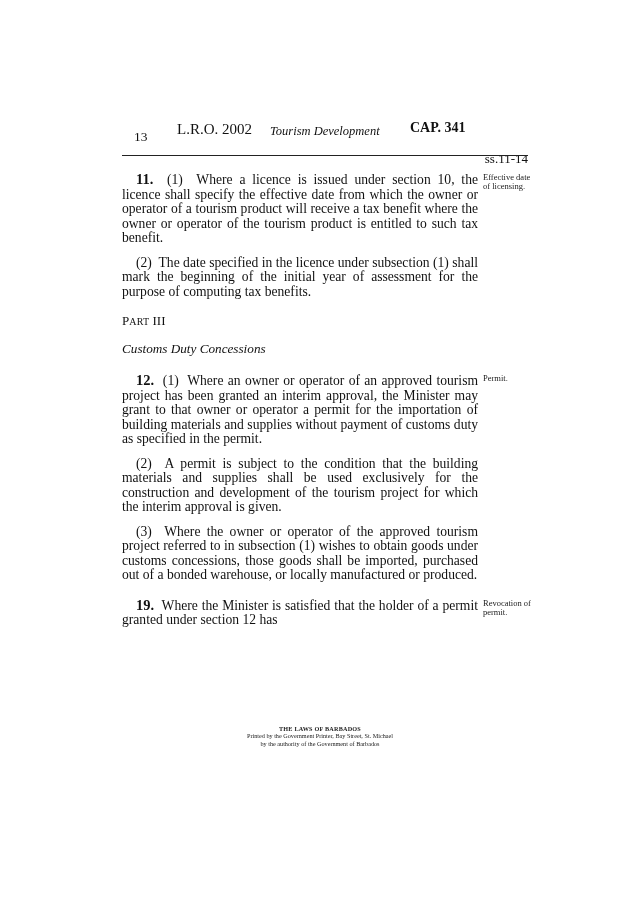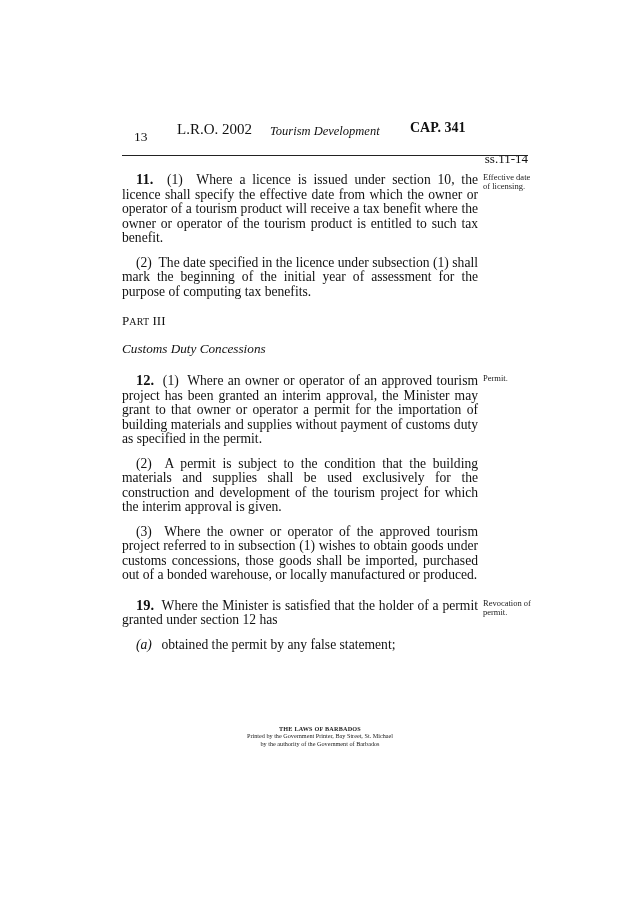--- a/index.html
+++ b/index.html
@@ -155,24 +155,20 @@
       <span>(3)</span>&nbsp;
       <span>Where the owner or operator of the approved tourism project referred to in subsection (1) wishes to obtain goods under customs concessions, those goods shall be imported, purchased out of a bonded warehouse, or locally manufactured or produced.</span>
     </p>
 
 
     <p class="para">
       <span class="secnum">19.</span>&nbsp;
       <span>Where the Minister is satisfied that the holder of a permit granted under section 12 has</span>
       <span class="marg">Revocation of permit.</span>
     </p>
-    <p class="item">
-      <span class="lbl">(a)</span>
-      <span>obtained the permit by any false statement;</span>
-    </p>
   </div>
 
   <div class="footer">
     <div class="ft1">THE LAWS OF BARBADOS</div>
     <div>Printed by the Government Printer, Bay Street, St. Michael</div>
     <div>by the authority of the Government of Barbados</div>
   </div>
 
 </div>
 

